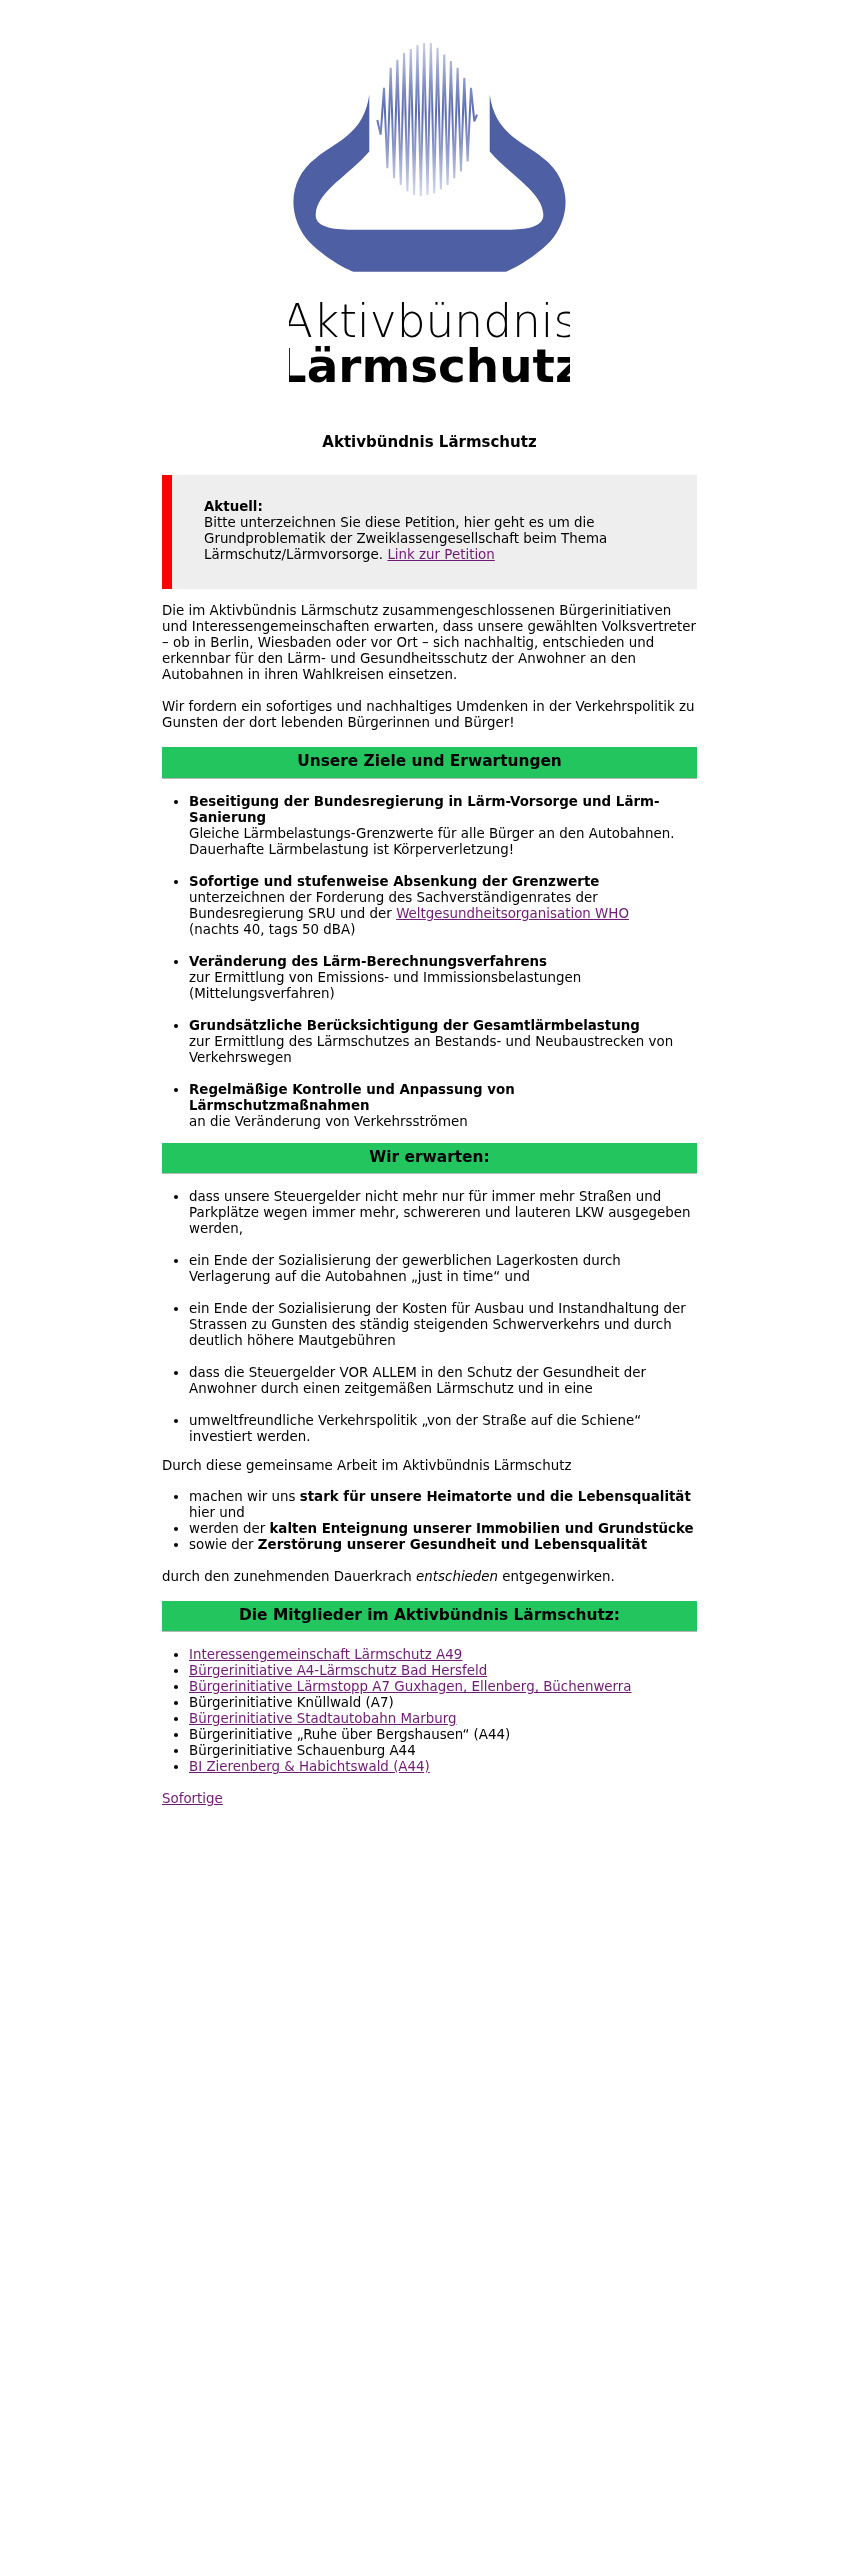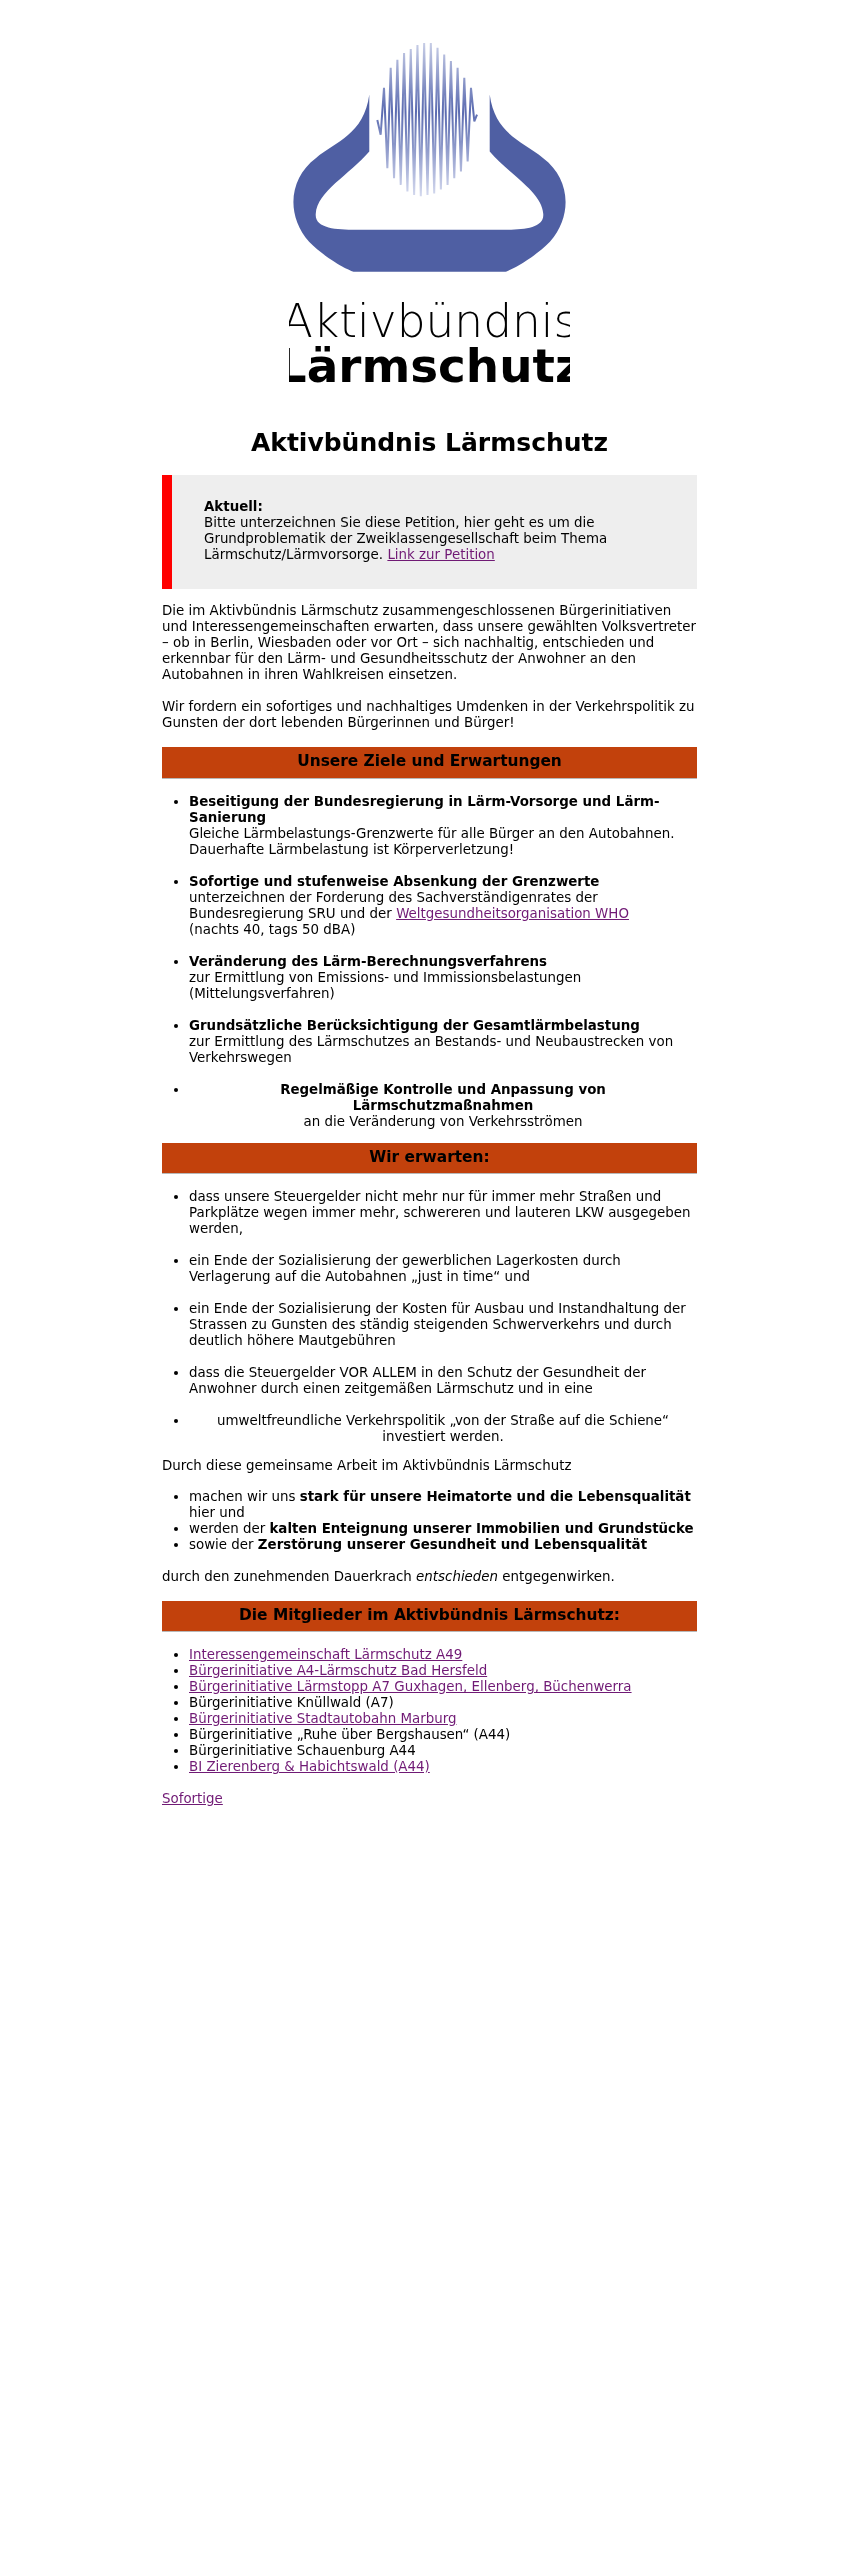--- a/index.html
+++ b/index.html
@@ -33,51 +33,51 @@
       font-size: 68px;
       letter-spacing: 0px;
     }
     .logo-text-bold {
       font-family: "DejaVu Sans", sans-serif;
       font-weight: bold;
       font-size: 70px;
     }
     h1.page-title {
       text-align: center;
-      font-size: 25px;
+      font-size: 15px;
       line-height: 25.4px;
       font-weight: bold;
       margin: 41px 0 20px 0;
     }
     .notice {
       background: #eeeeee;
       border-left: 10.7px solid #ff0000;
       padding: 24px 27px 25.4px 32px;
       margin: 0 0 14.7px 0;
     }
     .notice p { margin: 0; }
     .notice strong { display: block; }
     a { color: #701a75; }
     p.body-text { margin: 0 0 16px 0; }
     h2.section {
-      background: #c2410c;
+      background: #22c55e;
       border-bottom: 1.3px solid #b8b8b8;
       text-align: center;
       font-size: 15.4px;
       line-height: 19px;
       font-weight: bold;
       margin: 0 0 8px 0;
       padding: 4.7px 0 6.7px 0;
     }
     ul.spaced {
       margin: 14.7px 0 13.4px 0;
       padding-left: 27px;
     }
     ul.spaced li { margin-bottom: 16px; }
-    ul.spaced li:last-child { margin-bottom: 0; text-align: center; }
+    ul.spaced li:last-child { margin-bottom: 0; }
     ul.tight {
       margin: 14.7px 0 16px 0;
       padding-left: 27px;
     }
     ul.tight li { margin: 0; }
     li strong.goal-title { display: block; }
     .impressum { margin-top: 2.7px; }
   </style>
 </head>
 <body>

